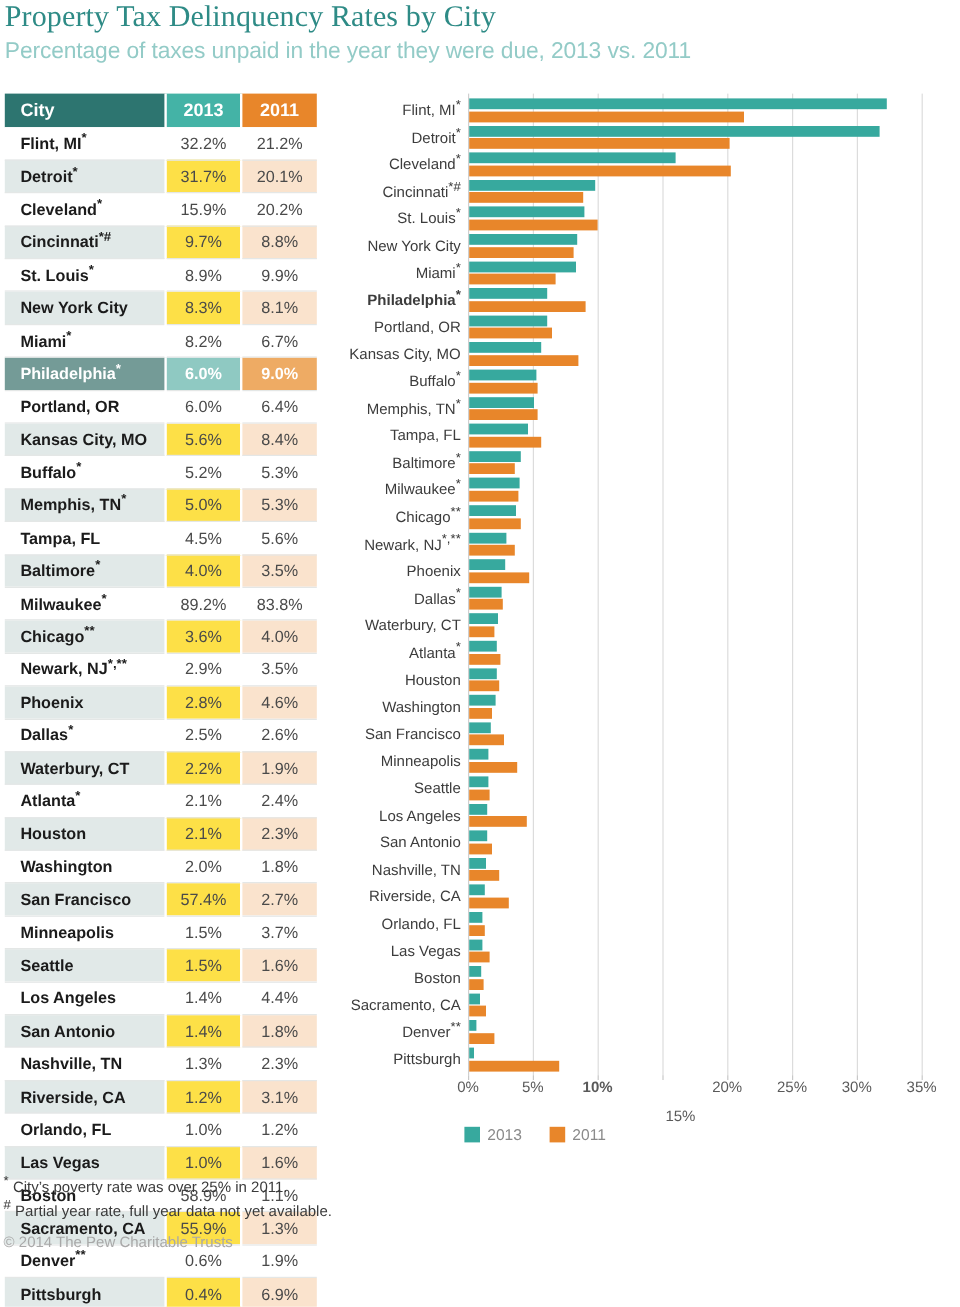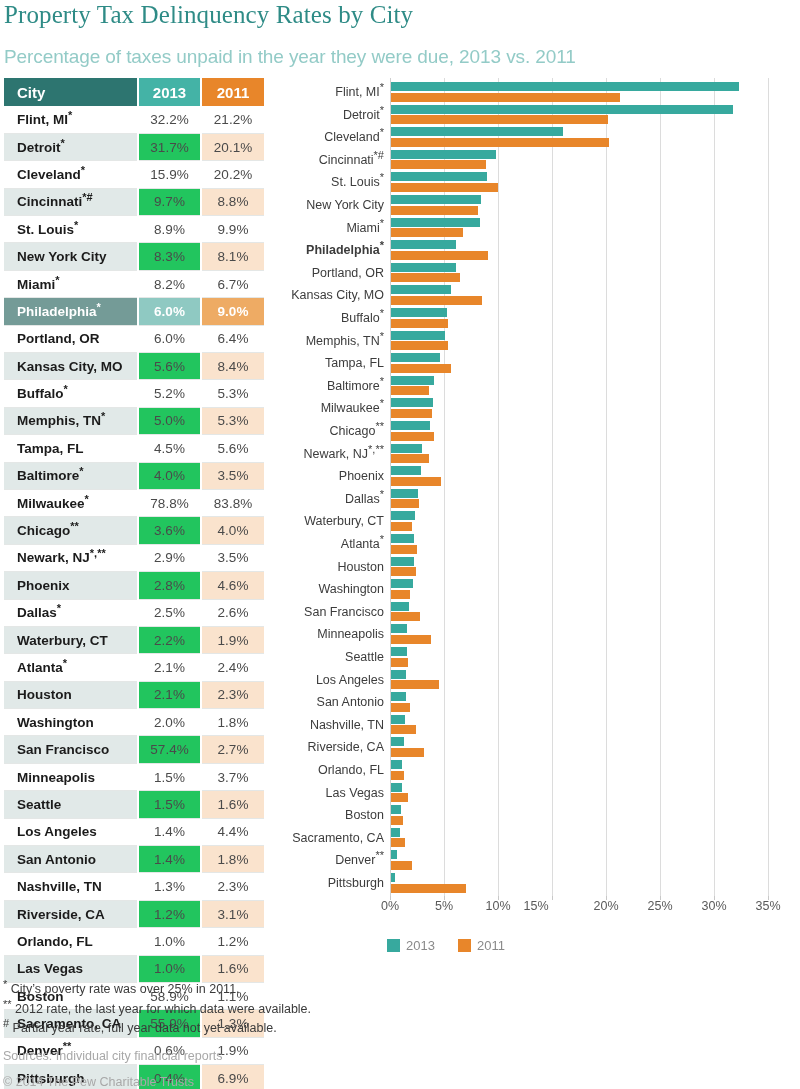--- a/index.html
+++ b/index.html
@@ -21,21 +21,20 @@
     font-size: 25px; line-height: 28px;
     color: #2e8b86; letter-spacing: 0.1px;
     white-space: nowrap;
   }
   #subtitle {
     position: absolute; left: 4px; top: 31px;
     font-family: "Liberation Sans", sans-serif;
     font-size: 19px; line-height: 24px;
     color: #93cbc7; letter-spacing: -0.1px;
     white-space: nowrap;
-    margin-top: 14px;
   }
 
   
   #table-wrap {
     position: absolute; left: 4px; top: 78px;
     width: 260px;
   }
   table.data-table {
     border-collapse: collapse;
     width: 260px;
@@ -68,21 +67,21 @@
   }
   td.t-city {
     text-align: left; padding-left: 13px;
     font-weight: bold; color: #1b1b1b;
     background: #ffffff;
   }
   td.t-v1 { text-align: center; color: #4a4a4a; background: #ffffff; }
   td.t-v2 { text-align: center; color: #4a4a4a; background: #ffffff; border-right: none; }
 
   tbody tr.alt td.t-city { background: #e1e9e8; }
-  tbody tr.alt td.t-v1   { background: #22c55e; }
+  tbody tr.alt td.t-v1   { background: #fde047; }
   tbody tr.alt td.t-v2   { background: #fae3cd; }
 
   tbody tr.hl td.t-city { background: #749b97; color: #ffffff; }
   tbody tr.hl td.t-v1   { background: #8fc9c2; color: #ffffff; font-weight: bold; }
   tbody tr.hl td.t-v2   { background: #eeab64; color: #ffffff; font-weight: bold; }
 
   sup.fn { font-size: 11px; vertical-align: super; line-height: 0; }
 
   
   #chart {
@@ -255,21 +254,21 @@
           <td class="t-v1">4.5%</td>
           <td class="t-v2">5.6%</td>
         </tr>
         <tr class="alt">
           <td class="t-city">Baltimore<sup class="fn">*</sup></td>
           <td class="t-v1">4.0%</td>
           <td class="t-v2">3.5%</td>
         </tr>
         <tr>
           <td class="t-city">Milwaukee<sup class="fn">*</sup></td>
-          <td class="t-v1">78.8%</td>
+          <td class="t-v1">89.2%</td>
           <td class="t-v2">83.8%</td>
         </tr>
         <tr class="alt">
           <td class="t-city">Chicago<sup class="fn">**</sup></td>
           <td class="t-v1">3.6%</td>
           <td class="t-v2">4.0%</td>
         </tr>
         <tr>
           <td class="t-city">Newark, NJ<sup class="fn">*,**</sup></td>
           <td class="t-v1">2.9%</td>
@@ -494,23 +493,23 @@
       <div class="bar y2011" title="Denver 2011: 1.9%" style="top: 782.9px; left: 1px; width: 20.52px;"></div>
       <div class="bar y2013" title="Pittsburgh 2013: 0.4%" style="top: 795px; left: 1px; width: 4.32px;"></div>
       <div class="bar y2011" title="Pittsburgh 2011: 6.9%" style="top: 805.5px; left: 1px; width: 74.52px;"></div>
     </div>
   <div id="axis" style="top: 817.6px;">
       <div class="tick-mark" style="left: 0px;"></div>
       <div class="tick-label" style="left: 0px;">0%</div>
       <div class="tick-mark" style="left: 54px;"></div>
       <div class="tick-label" style="left: 54px;">5%</div>
       <div class="tick-mark" style="left: 108px;"></div>
-      <div class="tick-label" style="left: 108px;">10%</div>
+      <div class="tick-label" style="left: 108px; font-weight: bold;">10%</div>
       <div class="tick-mark" style="left: 162px;"></div>
-      <div class="tick-label" style="left: 146px;">15%</div>
+      <div class="tick-label" style="left: 177px; margin-top: 24px;">15%</div>
       <div class="tick-mark" style="left: 216px;"></div>
       <div class="tick-label" style="left: 216px;">20%</div>
       <div class="tick-mark" style="left: 270px;"></div>
       <div class="tick-label" style="left: 270px;">25%</div>
       <div class="tick-mark" style="left: 324px;"></div>
       <div class="tick-label" style="left: 324px;">30%</div>
       <div class="tick-mark" style="left: 378px;"></div>
       <div class="tick-label" style="left: 378px;">35%</div>
     </div>
   <div id="legend" style="top: 859.6px;">
@@ -520,17 +519,15 @@
       </div>
       <div class="legend-item">
         <span class="legend-swatch" style="background: rgb(232, 134, 42);"></span>
         <span class="legend-text">2011</span>
       </div>
     </div>
 </div>
 
 <div id="footnotes">
     <div class="fn-line"><span class="fn-mark">*</span> City’s poverty rate was over 25% in 2011.</div>
-    <div class="fn-line"><span class="fn-mark">**</span> 2012 rate, the last year for which data were available.</div>
     <div class="fn-line"><span class="fn-mark">#</span> Partial year rate, full year data not yet available.</div>
-    <div class="src-line">Sources: Individual city financial reports</div>
     <div class="copy-line">© 2014 The Pew Charitable Trusts</div>
   </div>
 
 </body></html>

